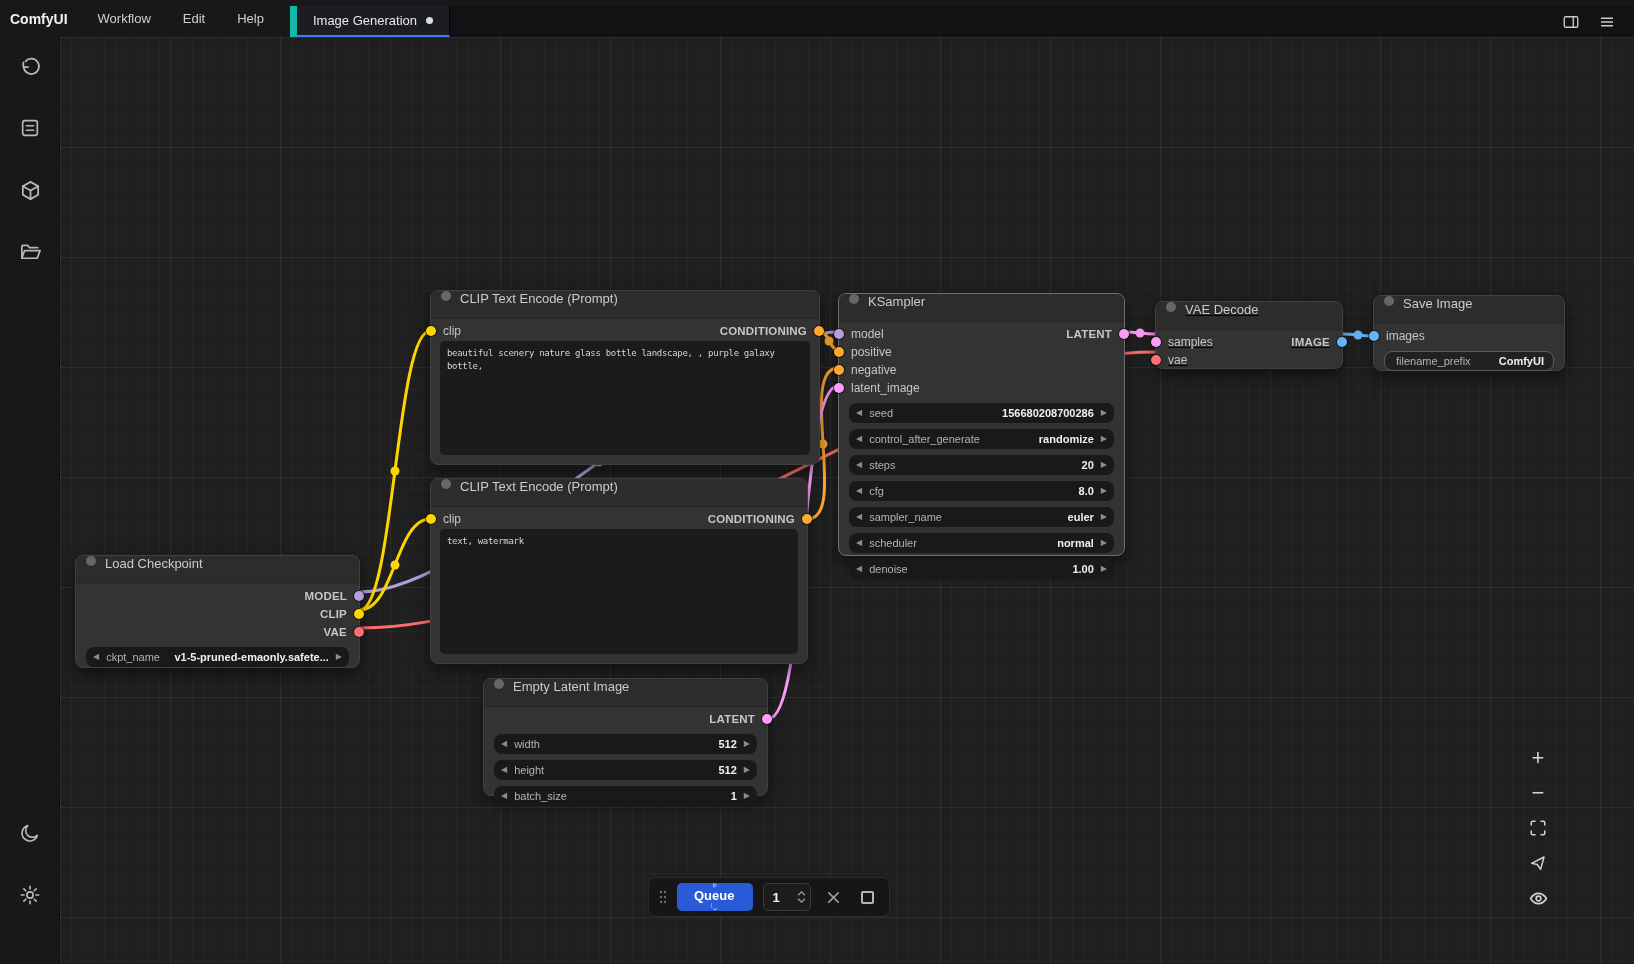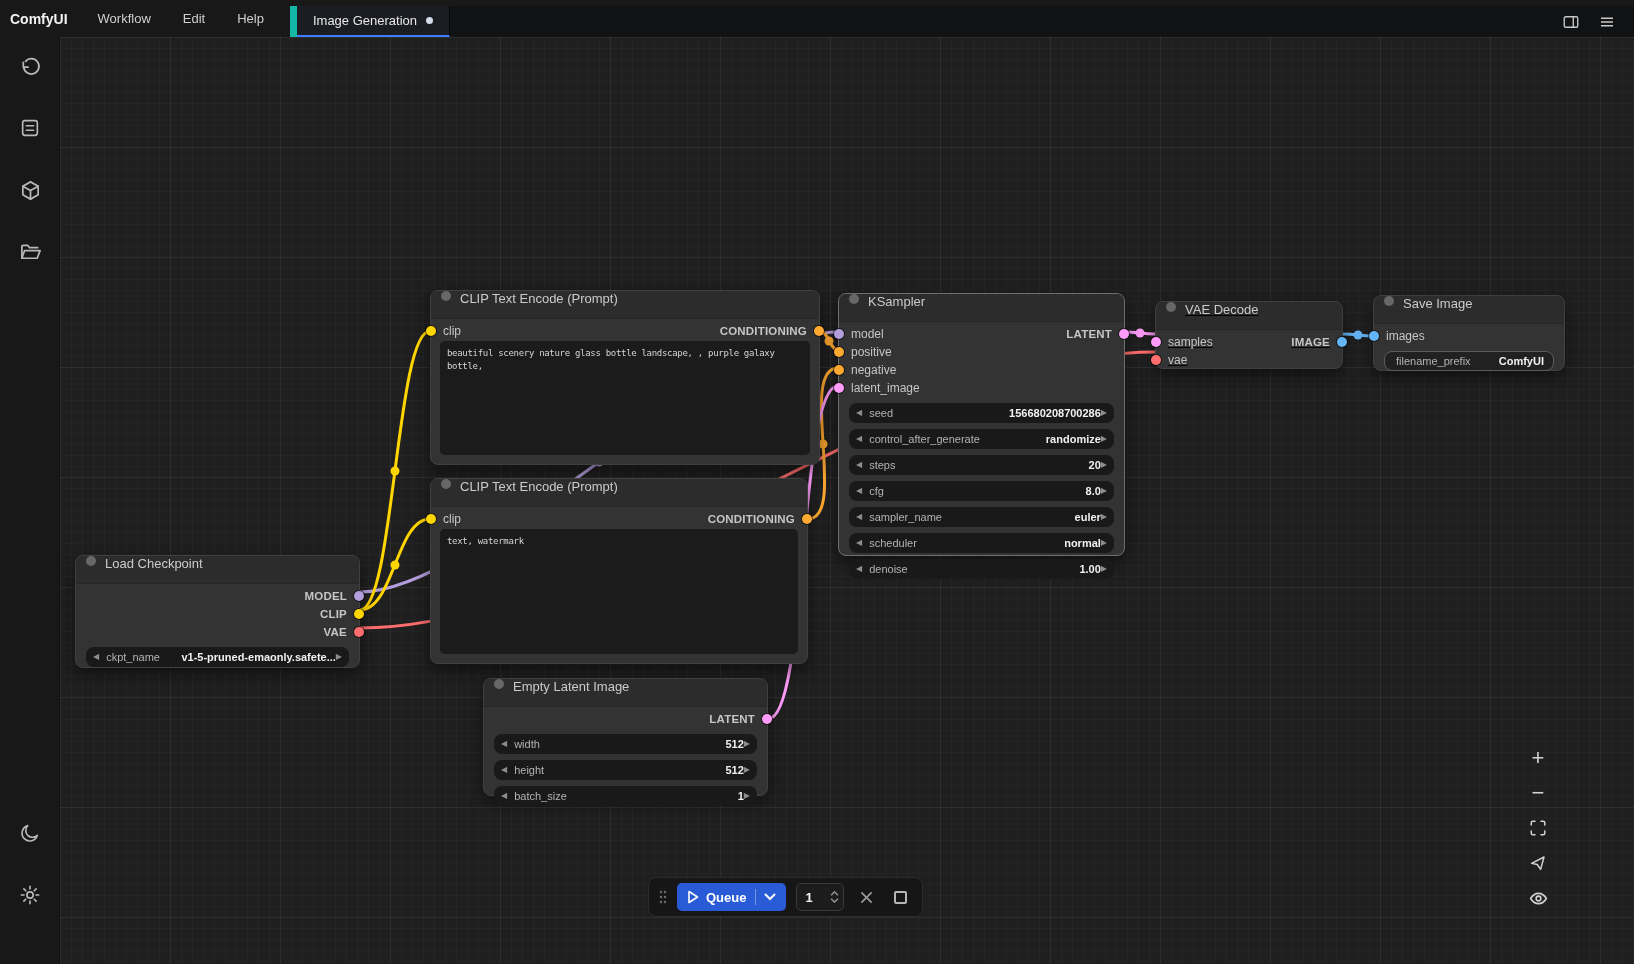--- a/index.html
+++ b/index.html
@@ -66,21 +66,21 @@
   .dot { position:absolute; width:10px; height:10px; border-radius:50%; top:50%; transform:translateY(-50%); box-shadow:0 0 0 1px rgba(0,0,0,0.55); cursor:crosshair; }
   .dot.in { left:-5px; }
   .dot.out { right:-5px; }
   .widget {
     display:flex; align-items:center; height:20px;
     background:#191919; border-radius:8px; margin:6px 10px 0;
     padding:0 7px; font-size:11px; cursor:pointer;
   }
   .widget .arr { font-size:8px; color:#8d8d8d; line-height:1; }
   .widget .wname { color:#b3b3b3; margin-left:7px; white-space:nowrap; }
-  .widget .wval { margin-left:auto; color:#f0f0f0; font-weight:bold; white-space:nowrap; }
+  .widget .wval { margin-left:auto; margin-right:7px; color:#f0f0f0; font-weight:bold; white-space:nowrap; }
   .widget.text-input { background:#212121; border:1px solid #5c5c5c; }
   .widget.text-input .wname { margin-left:4px; }
   .widget.text-input .wval { margin-right:2px; }
   .prompt {
     position:absolute; left:9px; right:9px; top:50px; bottom:9px;
     background:#1b1b1b; border-radius:5px; padding:6px 7px;
     font-family:"DejaVu Sans Mono", monospace; font-size:9px; letter-spacing:-0.3px;
     color:#d6d6d6; line-height:1.4; cursor:text; overflow:hidden;
   }
 
@@ -94,21 +94,21 @@
 
   
   #queue-panel {
     position:absolute; left:648px; top:877px; height:40px; z-index:20;
     background:#161616; border:1px solid #2c2c2c; border-radius:8px;
     display:flex; align-items:center; gap:10px; padding:0 10px;
   }
   #queue-drag { display:flex; align-items:center; cursor:grab; }
   #queue-button {
     display:flex; align-items:center; height:28px; padding:0 10px;
-    background:#2A5BD7; border:none; border-radius:5px; cursor:pointer;
+    background:#2A5BD7; border:none; border-radius:5px; cursor:pointer;flex-direction:column;
   }
   #queue-button .qlabel { color:#ffffff; font-size:13px; font-weight:bold; margin:0 9px 0 7px; }
   #queue-button .divider { width:1px; height:16px; background:rgba(255,255,255,0.35); margin-right:8px; }
   #batch-stepper {
     display:flex; align-items:center; height:28px; width:48px;
     background:#1c1c1c; border:1px solid #3a3a3a; border-radius:5px; padding:0 4px 0 8px;
   }
   #batch-stepper .num { color:#f2f2f2; font-size:13px; font-weight:bold; }
   #batch-stepper .chevs { margin-left:auto; display:flex; flex-direction:column; gap:2px; cursor:pointer; }
   .small-btn { background:transparent; border:none; cursor:pointer; display:flex; align-items:center; justify-content:center; width:24px; height:28px; }

